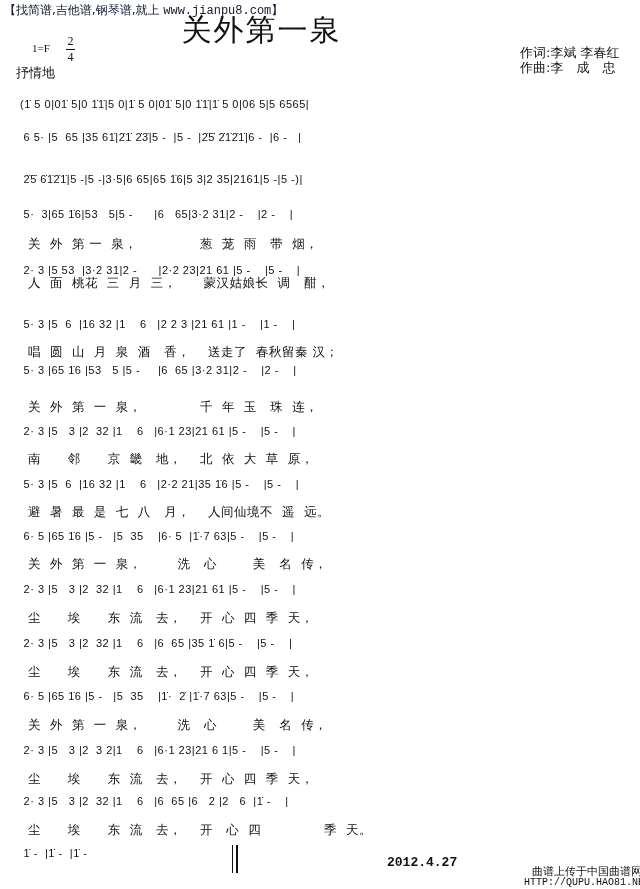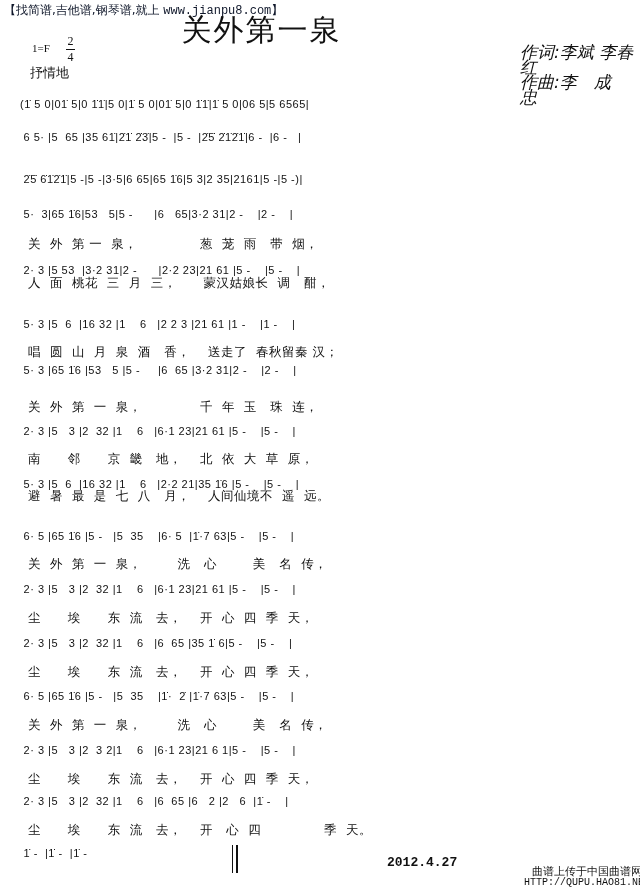--- a/index.html
+++ b/index.html
@@ -3,22 +3,22 @@
 <meta charset="utf-8">
 <style>
   html, body { margin:0; padding:0; background:#fff; }
   body { width:640px; height:889px; position:relative; overflow:hidden; font-family:"Liberation Sans", sans-serif; color:#111; }
   .banner { position:absolute; left:4px; top:2px; font-size:12px; color:#0f172a; white-space:nowrap; font-family:"DejaVu Sans", sans-serif; }
   .banner .url { font-family:"Liberation Mono", monospace; }
   .title { position:absolute; left:0; width:523px; top:10px; text-align:center; font-size:30px; font-family:"DejaVu Serif", serif; letter-spacing:2px; }
   .key { position:absolute; left:32px; top:42px; font-size:11px; font-family:"Liberation Serif", serif; }
   .ts { position:absolute; left:66px; top:34px; font-size:12px; font-family:"Liberation Serif", serif; text-align:center; line-height:15px; }
   .ts .line { border-top:1px solid #111; width:9px; margin:0 auto; }
-  .mood { position:absolute; left:30px; top:64px; font-size:13px; font-family:Liberation Mono, monospace; }
-  .credits { position:absolute; left:520px; top:45px; font-size:17px; font-family:"DejaVu Sans", sans-serif; line-height:15px;font-style:italic; }
+  .mood { position:absolute; left:16px; top:64px; font-size:13px; font-family:Liberation Mono, monospace; }
+  .credits { position:absolute; left:520px; top:45px; font-size:13px; font-family:"DejaVu Sans", sans-serif; line-height:15px; }
   .notes { position:absolute; left:20px; right:18px; height:22px; font-size:11px; font-family:"Liberation Sans", sans-serif; white-space:pre; letter-spacing:0.5px; }
   .lyrics { position:absolute; left:28px; right:18px; height:16px; font-size:12.5px; font-family:"DejaVu Sans", sans-serif; white-space:pre; letter-spacing:0.5px; }
   .date { position:absolute; left:387px; top:855px; font-size:13px; font-weight:bold; font-family:"Liberation Mono", monospace; }
   .wm { position:absolute; left:524px; top:864px; font-size:11px; font-family:"DejaVu Sans", sans-serif;text-align:center; }
   .wm .sub { font-size:10px; font-family:Liberation Mono, monospace; display:block; line-height:8px; }
   .final { position:absolute; left:232px; top:845px; width:3px; height:28px; border-left:1px solid #111; border-right:2px solid #111; }
 </style>
 </head>
 <body>
 
@@ -52,21 +52,21 @@
 <div class="notes" style="top:318px"> 5· 3 |5  6  |16 32 |1    6   |2 2 3 |21 61 |1 -    |1 -    |</div>
 <div class="lyrics" style="top:344px">唱  圆  山  月  泉  酒   香，    送走了  春秋留秦 汉；</div>
 
 <div class="notes" style="top:364px"> 5· 3 |65 1̇6 |53   5 |5 -     |6  65 |3·2 31|2 -    |2 -    |</div>
 <div class="lyrics" style="top:399px">关  外  第  一  泉，             千  年  玉   珠  连，</div>
 
 <div class="notes" style="top:425px"> 2· 3 |5   3 |2  32 |1    6   |6·1 23|21 61 |5 -    |5 -    |</div>
 <div class="lyrics" style="top:451px">南      邻      京  畿   地，    北  依  大  草  原，</div>
 
 <div class="notes" style="top:478px"> 5· 3 |5  6  |16 32 |1    6   |2·2 21|35 1̇6 |5 -    |5 -    |</div>
-<div class="lyrics" style="top:488px">避  暑  最  是  七  八   月，    人间仙境不  遥  远。</div>
+<div class="lyrics" style="top:504px">避  暑  最  是  七  八   月，    人间仙境不  遥  远。</div>
 
 <div class="notes" style="top:530px"> 6· 5 |65 1̇6 |5 -   |5  35    |6· 5  |1̇·7 63|5 -    |5 -    |</div>
 <div class="lyrics" style="top:556px">关  外  第  一  泉，        洗   心        美   名  传，</div>
 
 <div class="notes" style="top:583px"> 2· 3 |5   3 |2  32 |1    6   |6·1 23|21 61 |5 -    |5 -    |</div>
 <div class="lyrics" style="top:610px">尘      埃      东  流   去，    开  心  四  季  天，</div>
 
 <div class="notes" style="top:637px"> 2· 3 |5   3 |2  32 |1    6   |6  65 |35 1̇ 6|5 -    |5 -    |</div>
 <div class="lyrics" style="top:664px">尘      埃      东  流   去，    开  心  四  季  天，</div>
 

